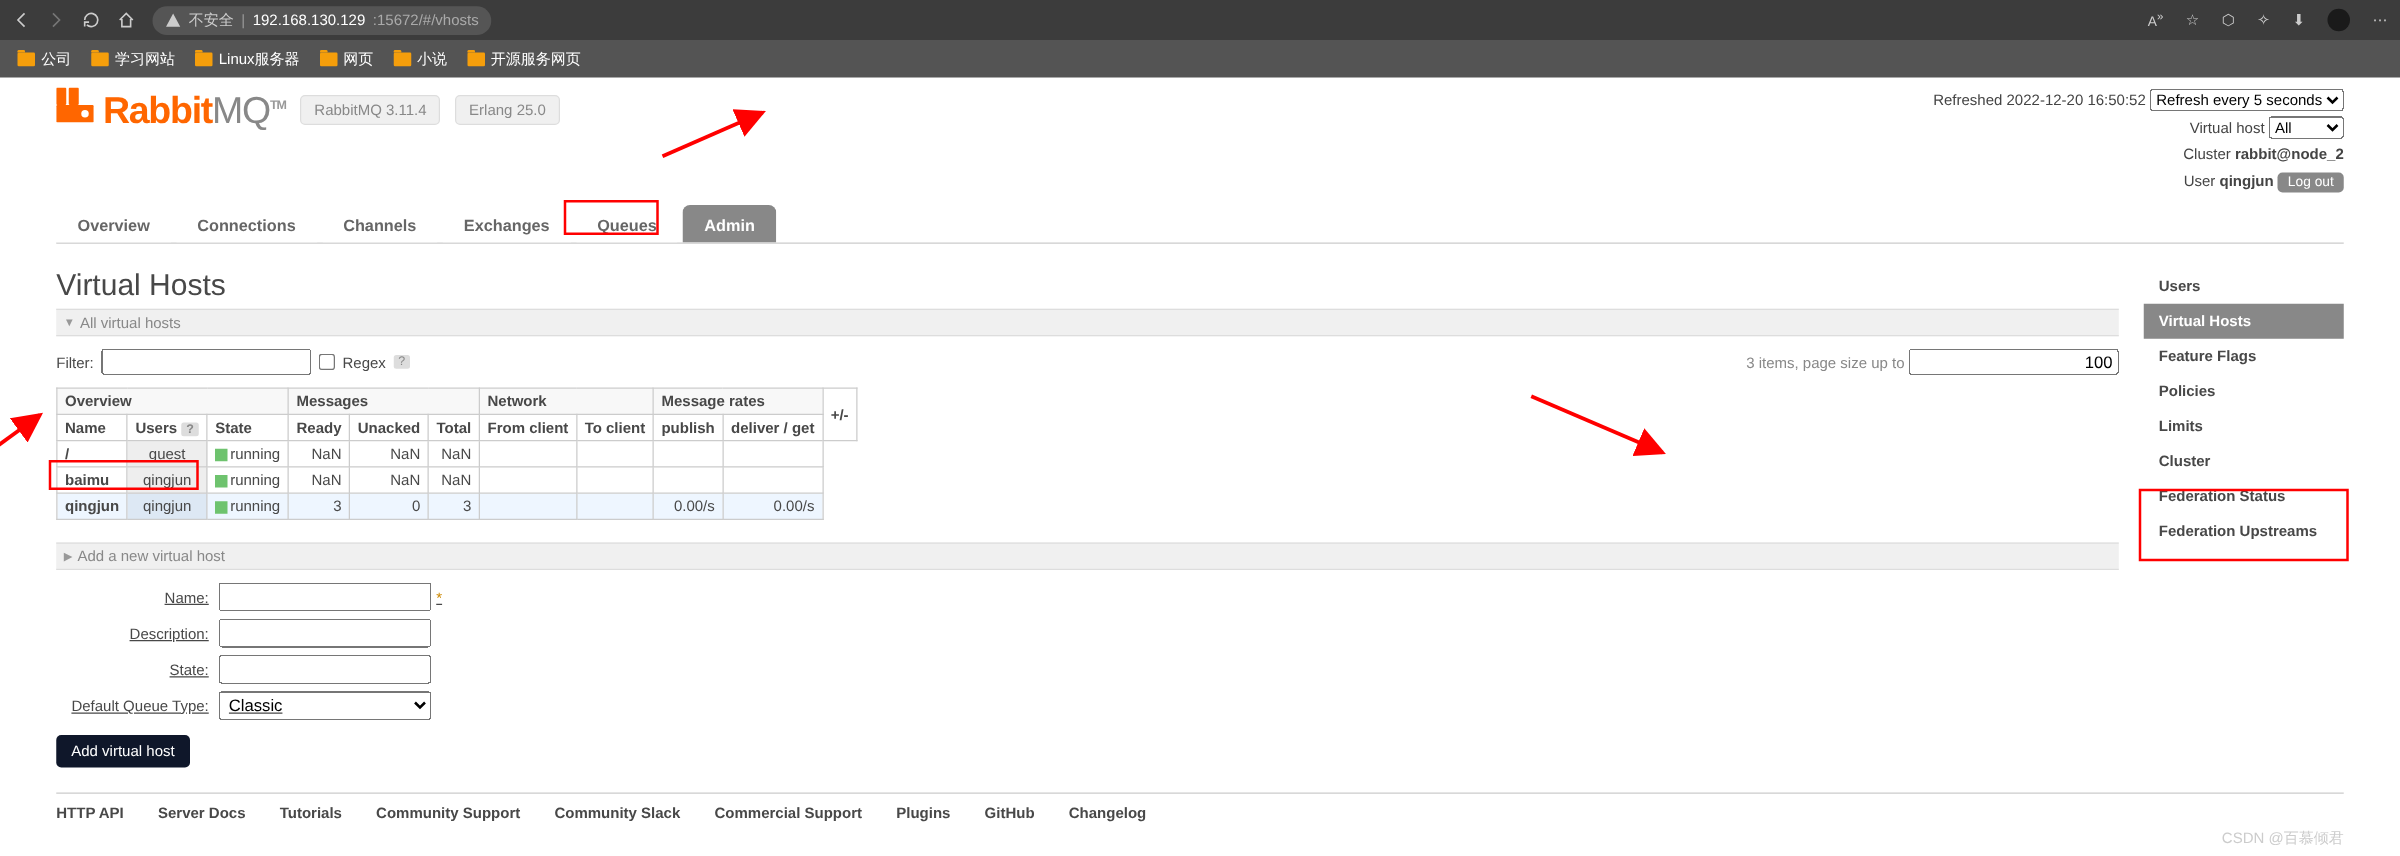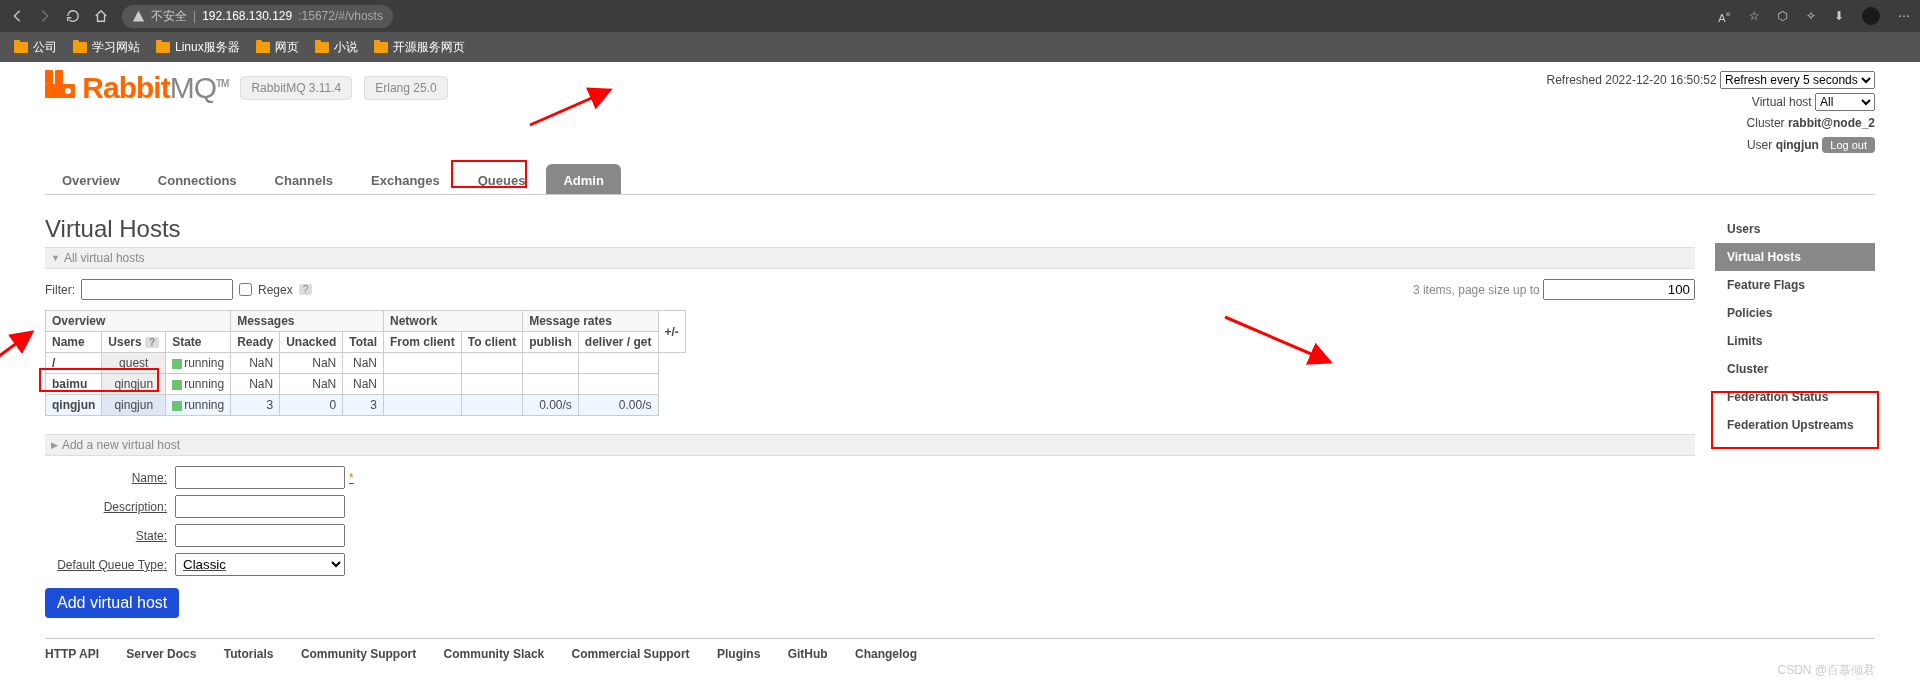--- a/index.html
+++ b/index.html
@@ -44,21 +44,21 @@
 
 .page-body { display: flex; margin-top: 20px; gap: 20px; }
 .main { flex: 1; }
 .sidebar { width: 160px; }
 
 h1 { font-size: 24px; font-weight: normal; color: #484848; margin-bottom: 4px; }
 .section-hdr { background: #f0f0f0; border-top: 1px solid #ddd; border-bottom: 1px solid #ddd; padding: 3px 6px; color: #888; font-size: 12px; display: flex; align-items: center; gap: 4px; }
 .tri { font-size: 9px; color: #999; }
 
 .filter-row { display: flex; align-items: center; gap: 6px; margin: 10px 0; }
-.filter-row input[type=text] { width: 152px; padding: 1px 3px; }
+.filter-row input[type=text] { width: 168px; padding: 1px 3px; }
 .qmark { background: #ddd; color: #888; padding: 0 4px; border-radius: 2px; font-size: 10px; cursor: pointer; }
 .page-info { margin-left: auto; color: #888; }
 .page-info input { width: 42px; text-align: right; padding: 1px 3px; }
 
 
 table.data { border-collapse: collapse; margin-top: 2px; }
 table.data th, table.data td { border: 1px solid #ccc; padding: 3px 6px; font-size: 12px; }
 table.data th { background: #fff; text-align: left; font-weight: bold; color: #484848; }
 table.data th.group { background: #f8f8f8; }
 table.data td { text-align: right; }
@@ -67,21 +67,21 @@
 table.data tr.sel td { background: #eef6ff; }
 .state-dot { display: inline-block; width: 10px; height: 10px; background: #6ec36e; margin-right: 2px; vertical-align: middle; }
 .pm { text-align: center; color: #888; padding: 3px 6px; border: 1px solid #ccc; cursor: pointer; }
 
 
 .form-section { margin-top: 18px; }
 .form-row { display: flex; align-items: center; margin-bottom: 6px; text-decoration: underline; }
 .form-row label { width: 130px; text-align: right; padding-right: 8px; color: #484848; }
 .form-row input[type=text], .form-row select { width: 170px; padding: 2px 3px; }
 .req { color: #c80; margin-left: 4px; }
-.add-btn { background: #1d4ed8; color: #fff; border: none; padding: 6px 12px; border-radius: 4px; font-size: 16px; cursor: pointer; margin-top: 6px; }
+.add-btn { background: #0f172a; color: #fff; border: none; padding: 6px 12px; border-radius: 4px; font-size: 12px; cursor: pointer; margin-top: 6px; }
 
 
 .sidebar ul { list-style: none; }
 .sidebar li { padding: 7px 12px; font-size: 12px; color: #484848; cursor: pointer; font-weight: bold; }
 .sidebar li.active { background: #888; color: #fff; }
 
 
 .footer { border-top: 1px solid #ccc; margin-top: 20px; padding-top: 8px; }
 .footer a { color: #484848; font-weight: bold; text-decoration: none; margin-right: 24px; font-size: 12px; }
 

